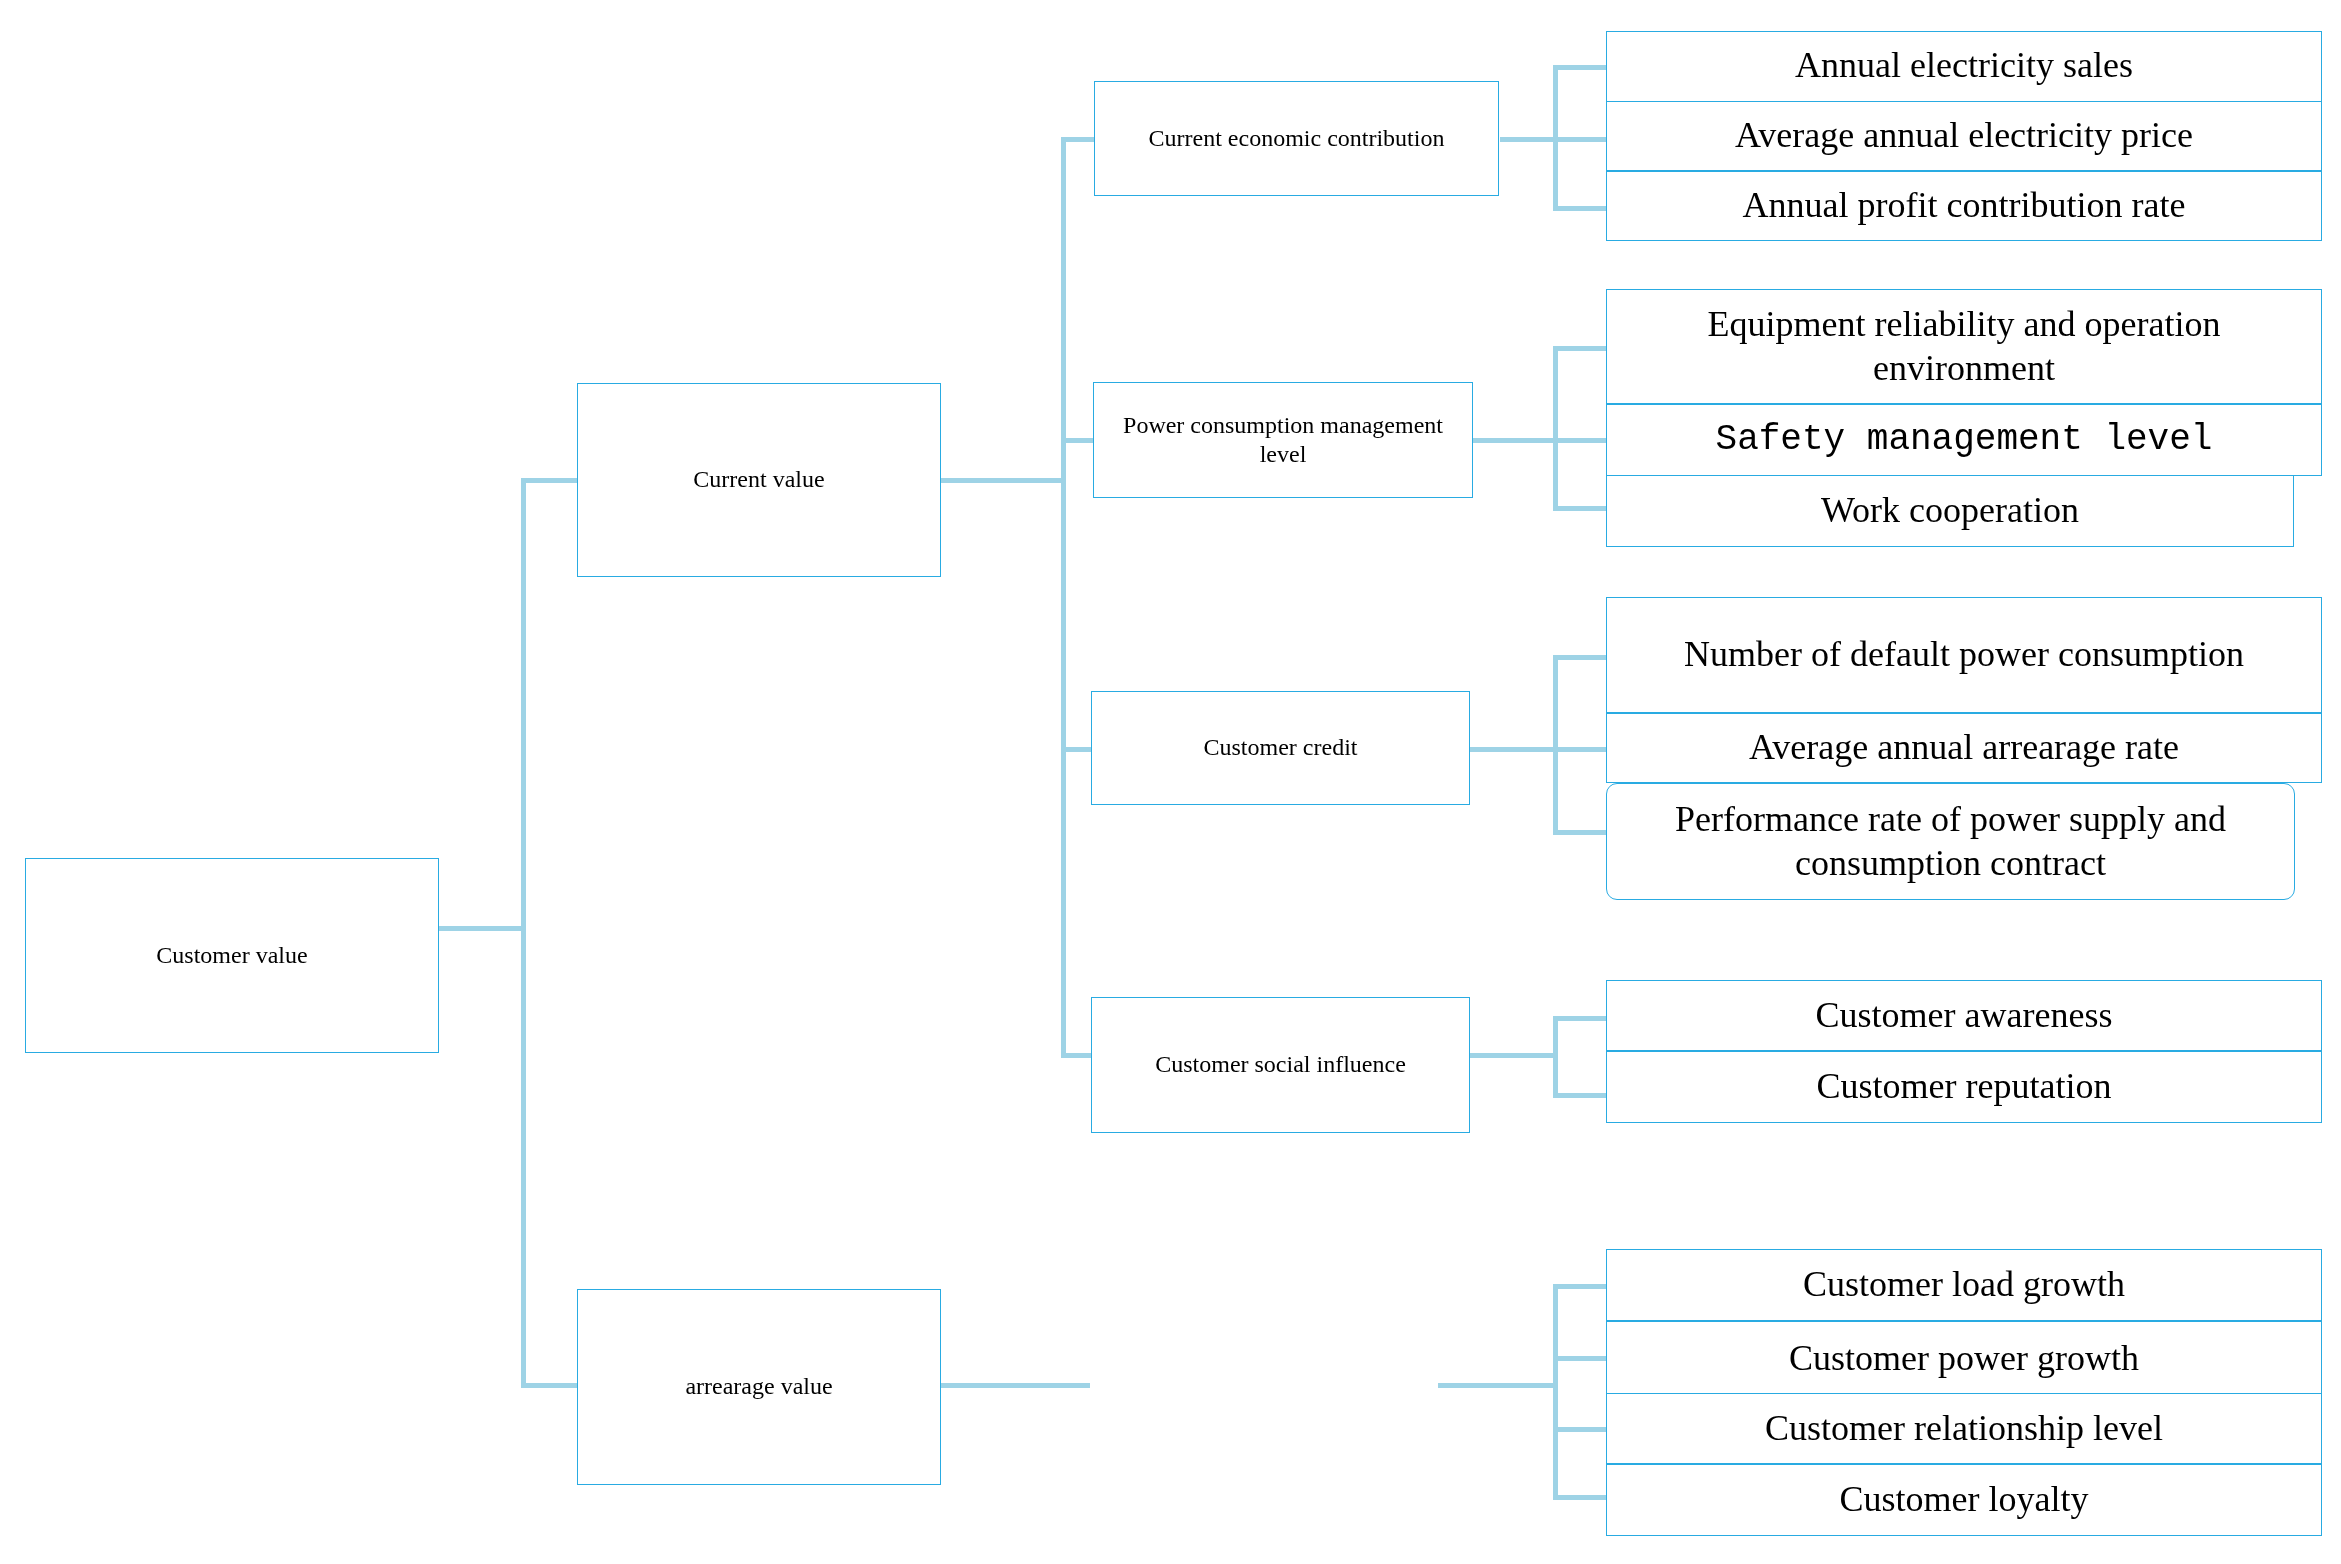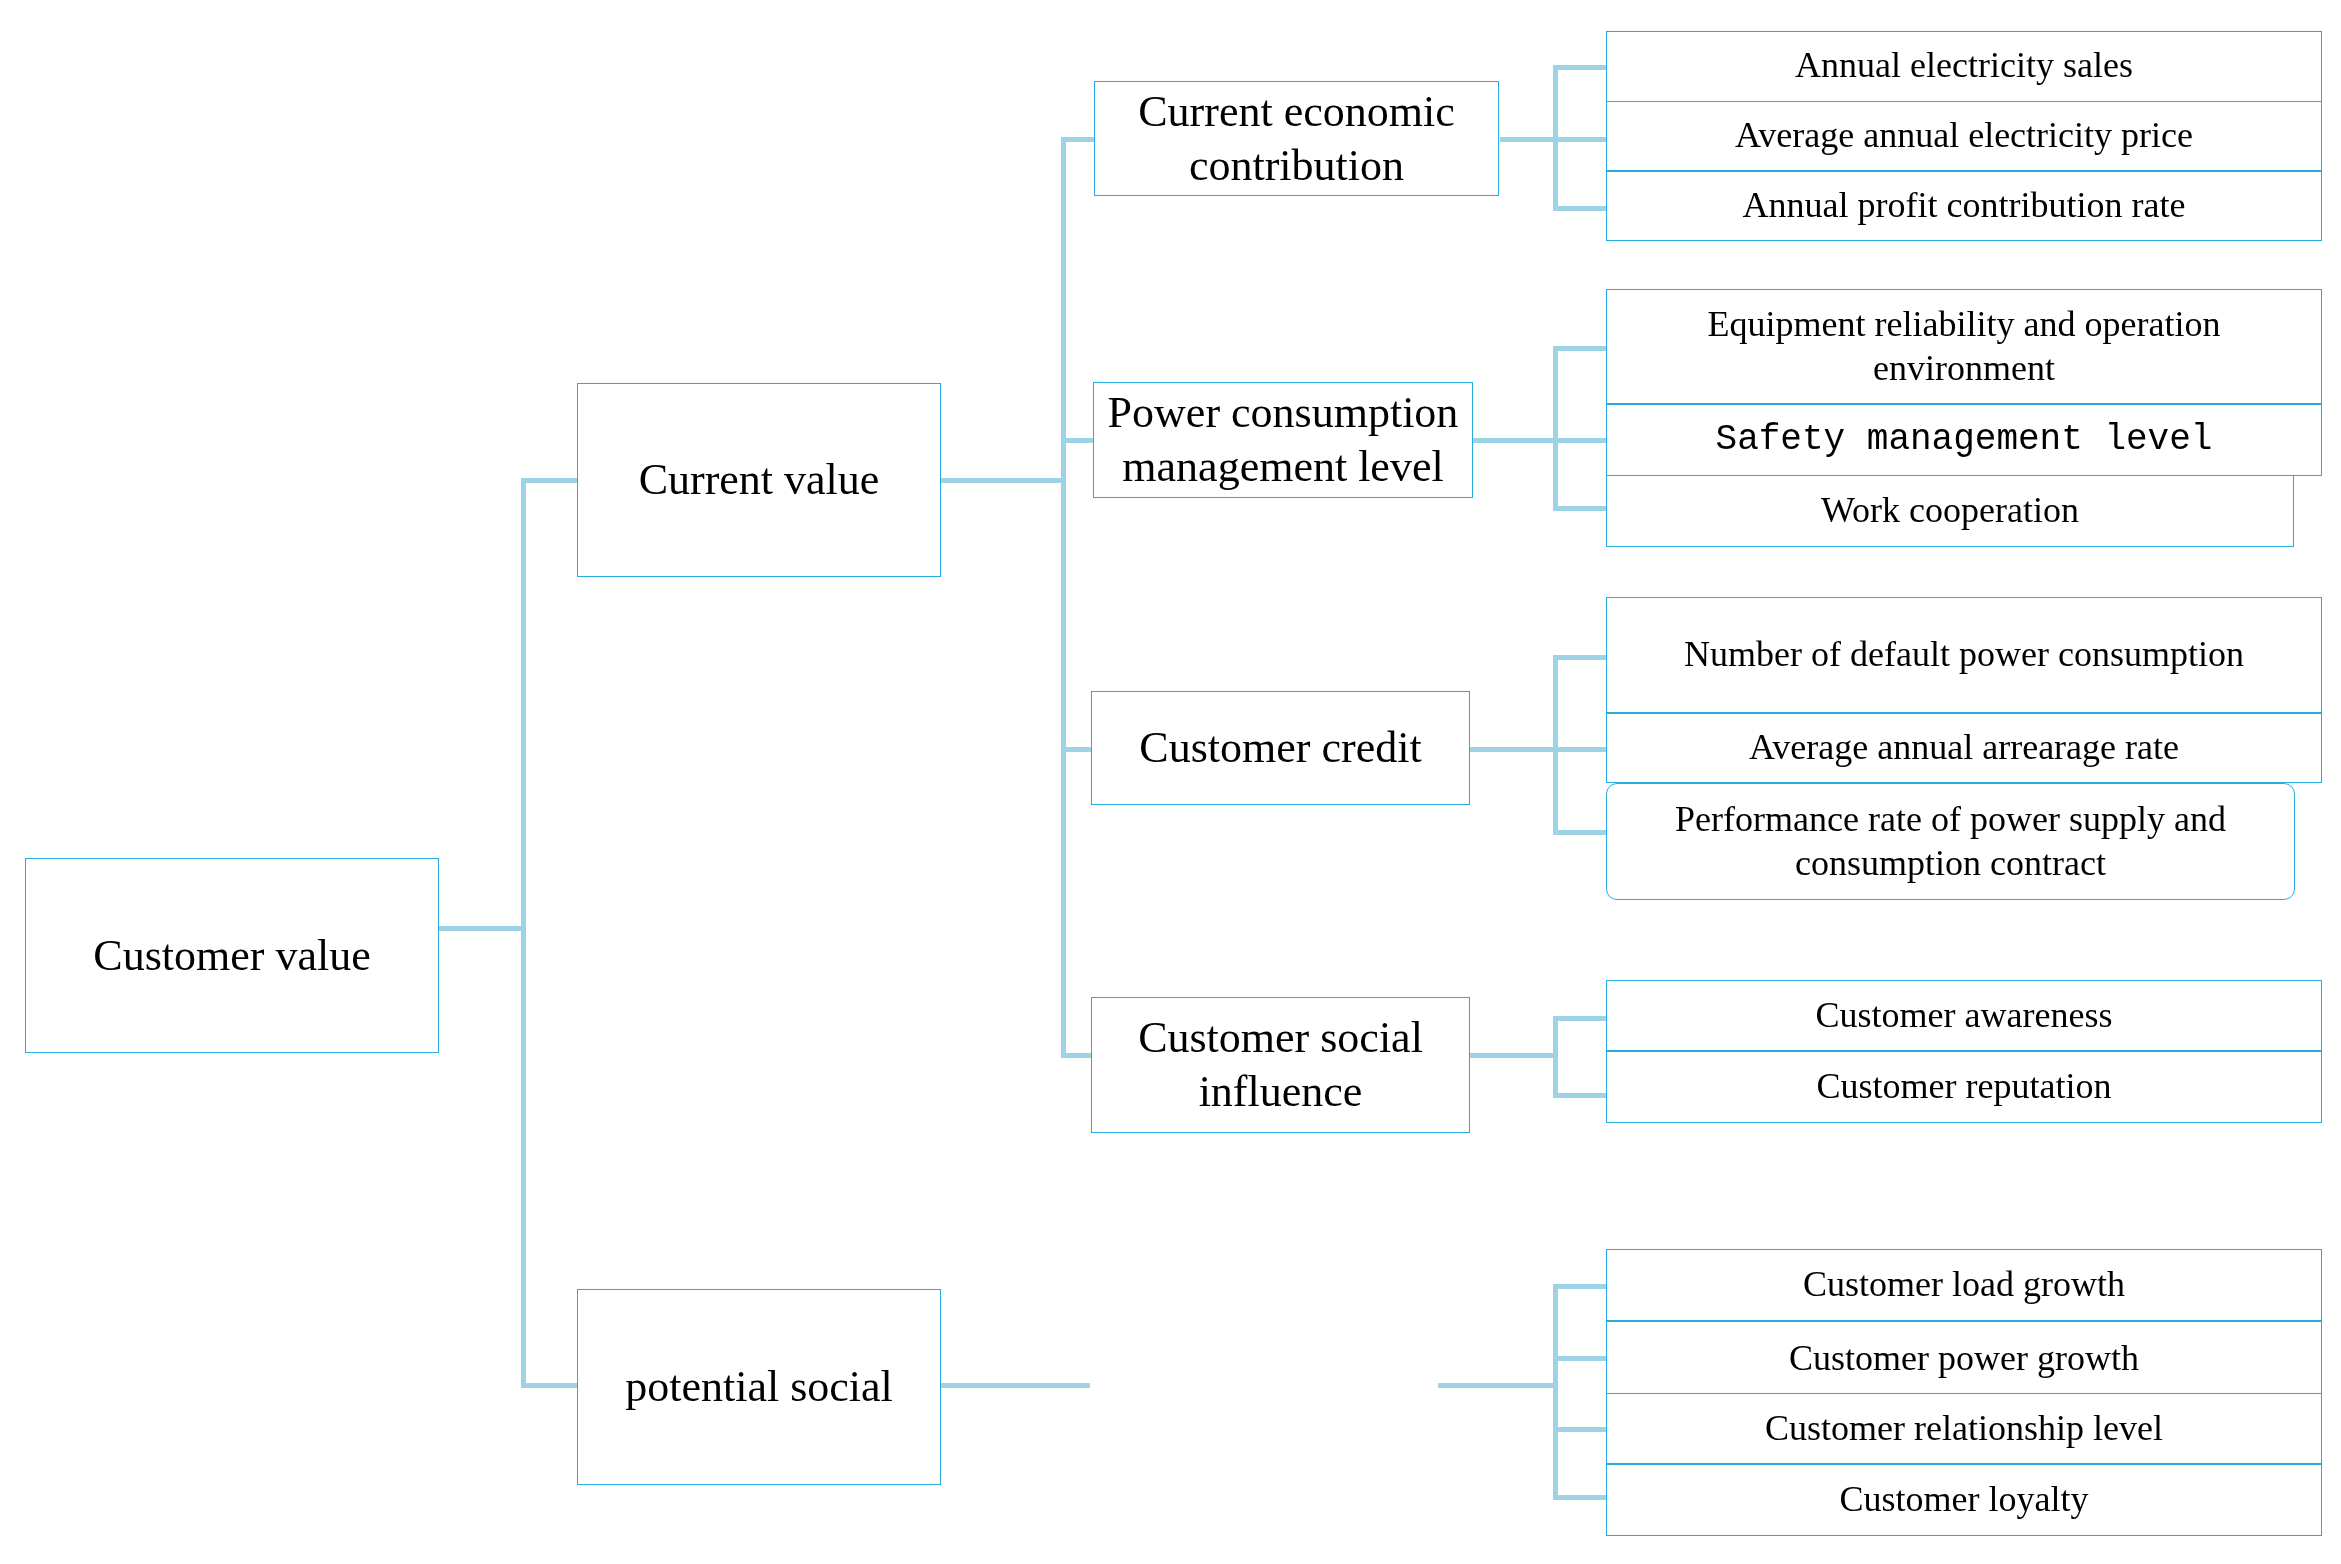--- a/index.html
+++ b/index.html
@@ -22,21 +22,21 @@
   .node {
     position: absolute;
     box-sizing: border-box;
     border: 1.8px solid #29abe2;
     background: #ffffff;
     display: flex;
     align-items: center;
     justify-content: center;
     text-align: center;
     color: #000000;
-    font-size: 44px;
+    font-size: 24px;
     line-height: 1.22;
     padding: 1.8px 9px;
     z-index: 3;
   }
   .node.leaf {
     font-size: 36px;
   }
   .node .label {
     display: block;
     width: 100%;
@@ -65,21 +65,21 @@
 
   <div class="link h" style="left:521px; top:478px; width:57px;"></div>
 
   <div class="link h" style="left:521px; top:1383px; width:57px;"></div>
 
   <div class="node" style="left:577px; top:383px; width:364px; height:194px;">
     <span class="label">Current value</span>
   </div>
 
   <div class="node" style="left:577px; top:1289px; width:364px; height:196px;">
-    <span class="label">potential social</span>
+    <span class="label">arrearage value</span>
   </div>
 
   <div class="link h" style="left:941px; top:478px; width:125px;"></div>
   <div class="link v" style="left:1061px; top:137px; height:920px;"></div>
 
   <div class="link h" style="left:1061px; top:137px; width:36px;"></div>
   <div class="link h" style="left:1061px; top:438px; width:36px;"></div>
   <div class="link h" style="left:1061px; top:747px; width:36px;"></div>
   <div class="link h" style="left:1061px; top:1053px; width:36px;"></div>
 

